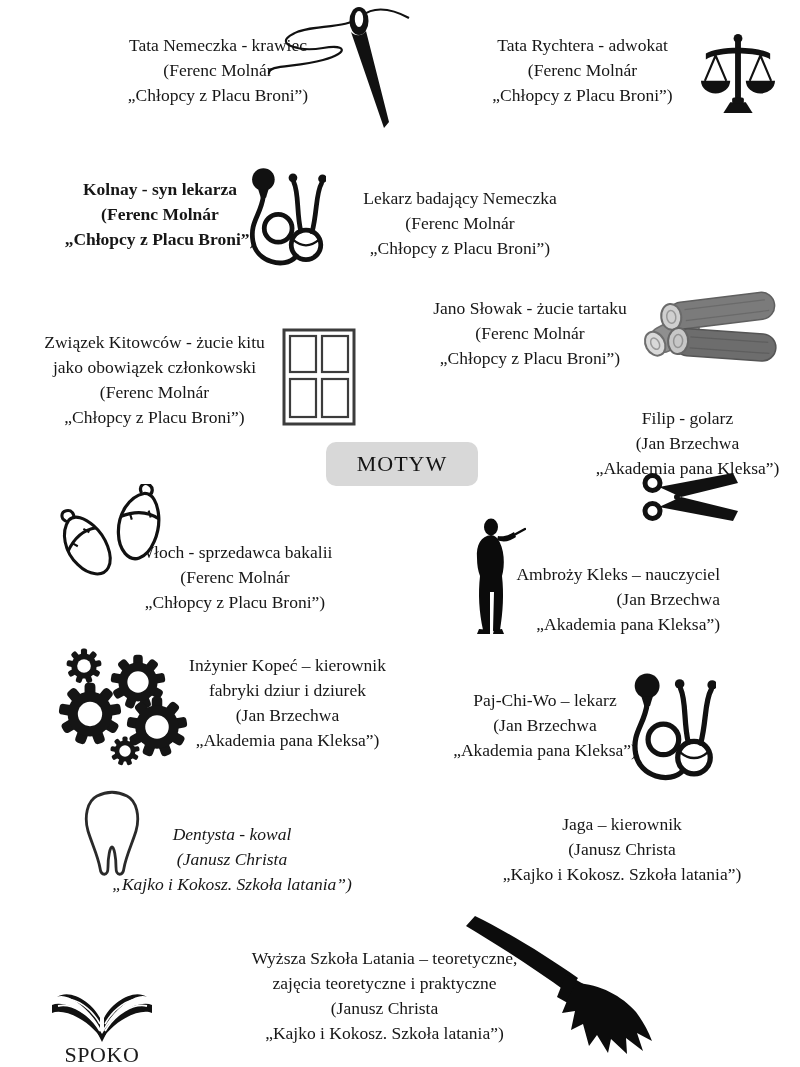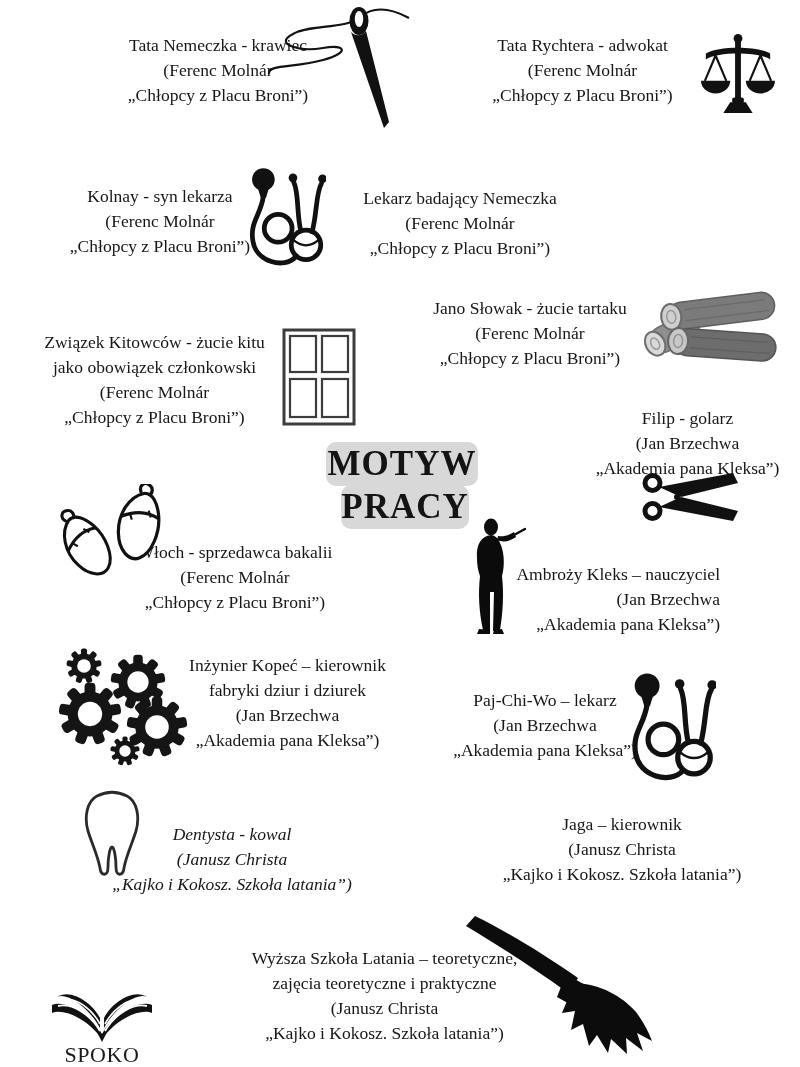--- a/index.html
+++ b/index.html
@@ -6,32 +6,32 @@
   .page{
     position:relative;width:800px;height:1067px;background:#ffffff;overflow:hidden;
     font-family:"Liberation Serif","DejaVu Serif",serif;color:#161616;
   }
   .entry{position:absolute;text-align:center;font-size:17.5px;line-height:25px;}
   .entry .role{white-space:pre-line;}
   .icon{position:absolute;}
   .icon svg{display:block;width:100%;height:100%;}
   .chip{
     position:absolute;background:#d8d8d8;border-radius:10px;
-    font-weight:bold;font-size:35px;letter-spacing:1px;text-align:center;color:#141414;
+    font-weight:normal;font-size:22px;letter-spacing:1px;text-align:center;color:#141414;
   }
   #chip1{left:326px;top:442px;width:152px;height:44px;line-height:44px;}
   #chip2{left:341px;top:485px;width:128px;height:44px;line-height:44px;}
   .brand{
     position:absolute;left:36px;top:1042px;width:132px;text-align:center;
     font-size:22px;letter-spacing:.6px;color:#1b1b1b;
   }
   
   #e0{left:83px;top:33px;width:270px;}
   #e1{left:455px;top:33px;width:255px;}
-  #e2{left:40px;top:184px;width:240px;}
+  #e2{left:40px;top:177px;width:240px;font-weight:bold;}
   #e3{left:320px;top:186px;width:280px;}
   #e4{left:390px;top:296px;width:280px;}
   #e5{left:22px;top:330px;width:265px;}
   #e6{left:580px;top:406px;width:215px;}
   #e7{left:85px;top:540px;width:300px;}
   #e8{left:490px;top:562px;width:230px;text-align:right;}
   #e9{left:170px;top:653px;width:235px;}
   #e10{left:435px;top:688px;width:220px;}
   #e11{left:72px;top:822px;width:320px;font-style:italic;}
   #e12{left:462px;top:812px;width:320px;}
@@ -88,21 +88,20 @@
         <path d="M54,86 Q69,99 84,86" fill="none" stroke="#111" stroke-width="2.5"></path>
         <path d="M63,76 C58,55 61,33 55,20" fill="none" stroke="#111" stroke-width="5.5" stroke-linecap="round"></path>
         <path d="M76,77 C82,55 80,33 87,21" fill="none" stroke="#111" stroke-width="5.5" stroke-linecap="round"></path>
         <circle cx="54" cy="15" r="5" fill="#111"></circle>
         <circle cx="88" cy="16" r="5" fill="#111"></circle>
       </symbol>
     </defs>
   </svg>
 
   <div class="chip" id="chip1">MOTYW</div>
-  <div class="chip" id="chip2">PRACY</div>
 
   <div class="entry" id="e0">
     <div class="role">Tata Nemeczka - krawiec</div>
     <div>(Ferenc Molnár</div>
     <div>„Chłopcy z Placu Broni”)</div>
   </div>
 
   <div class="entry" id="e1">
     <div class="role">Tata Rychtera - adwokat</div>
     <div>(Ferenc Molnár</div>

